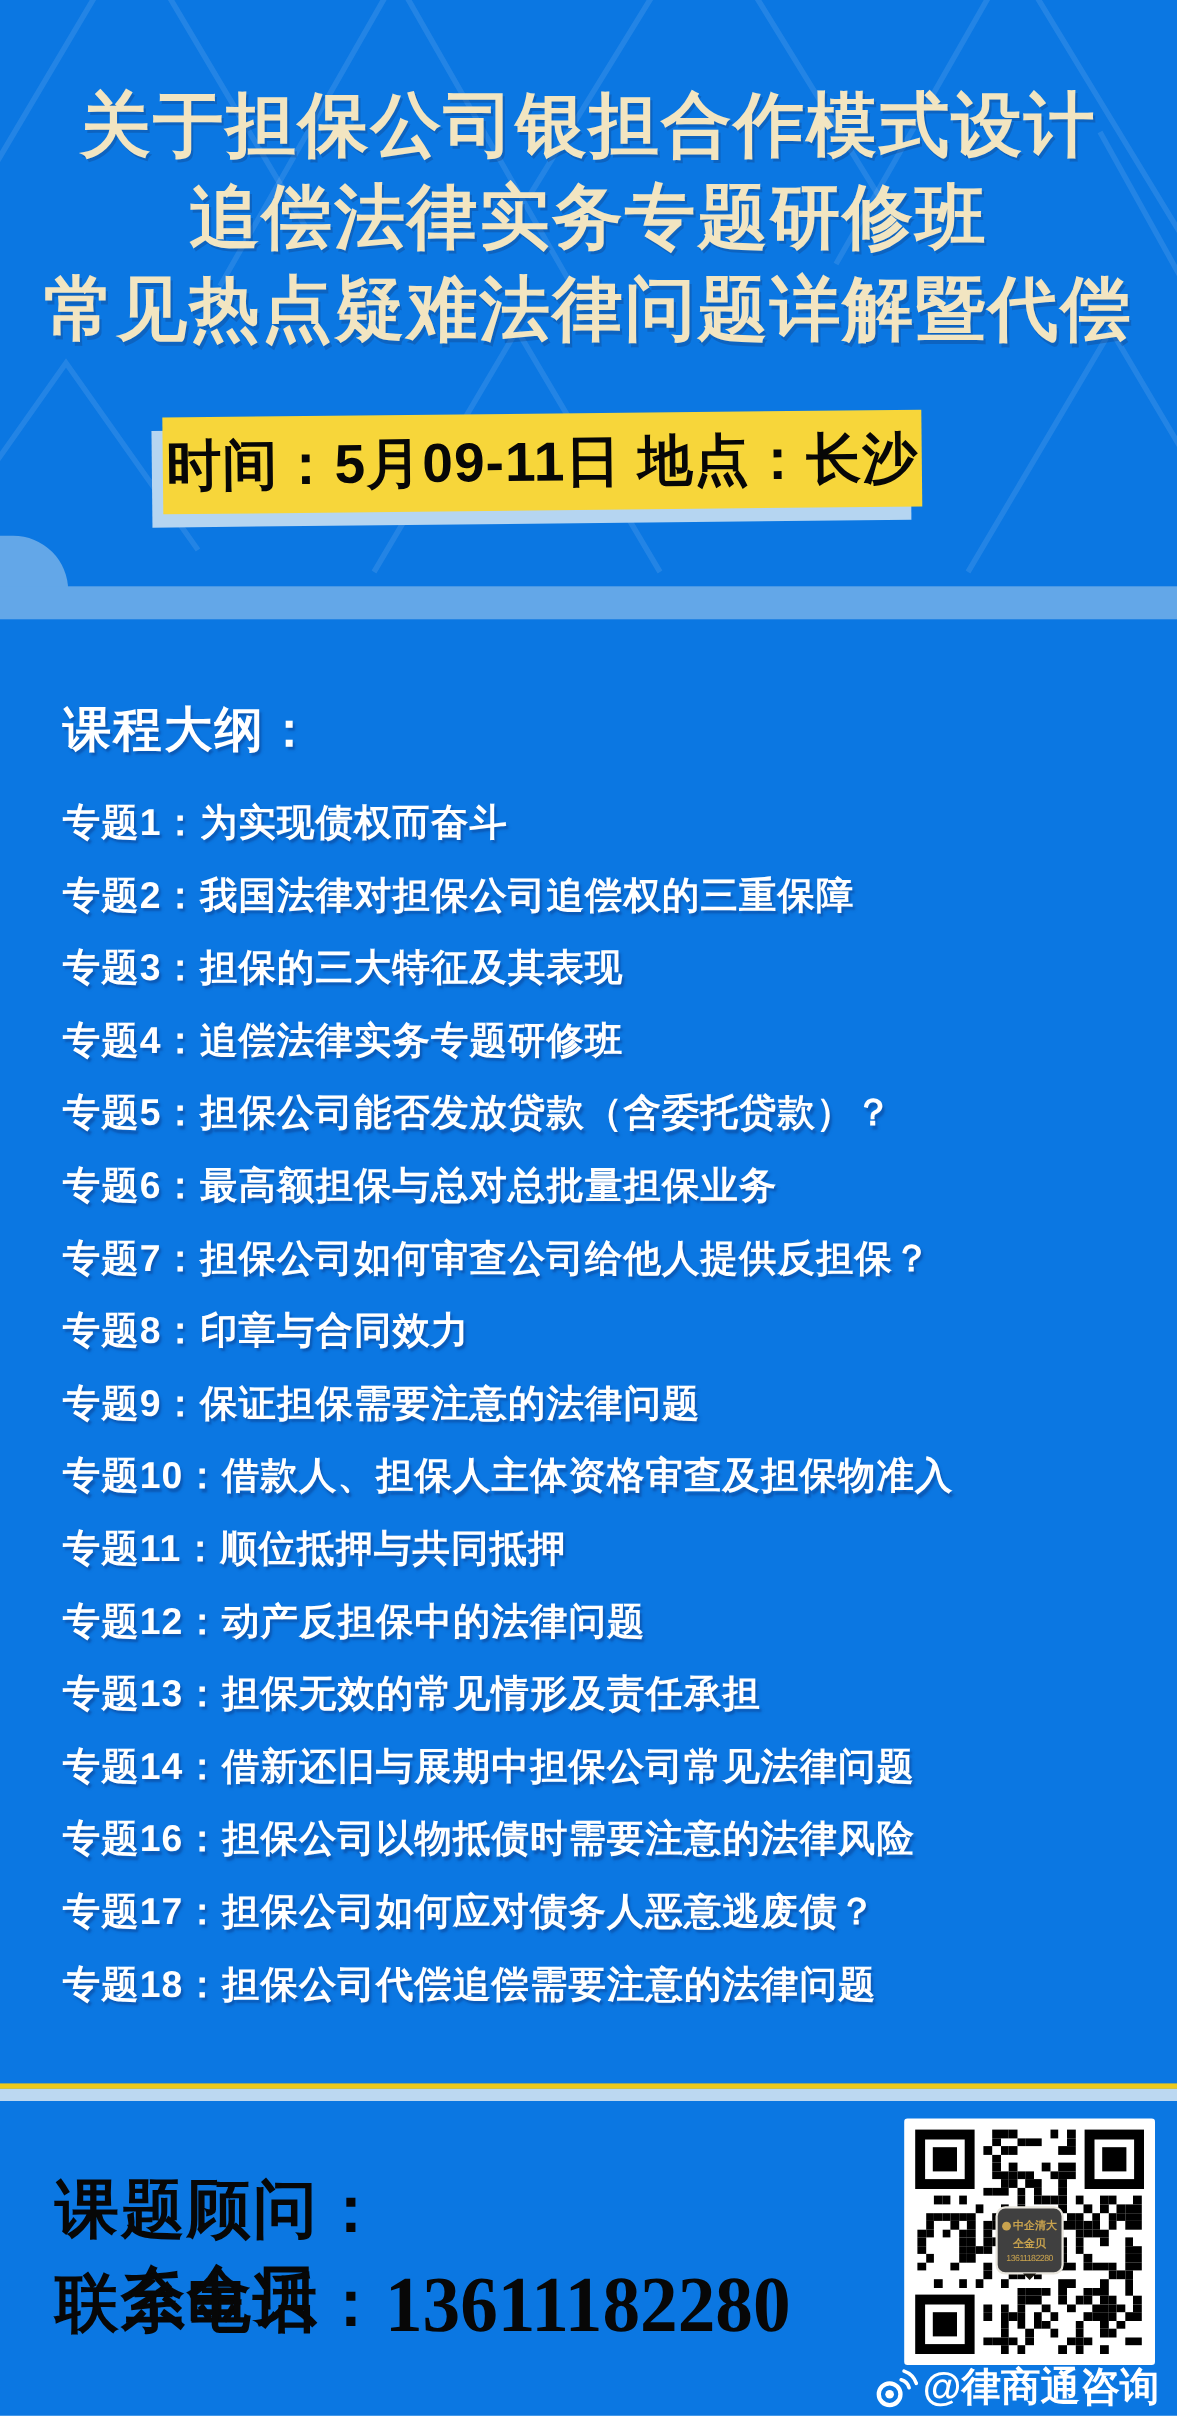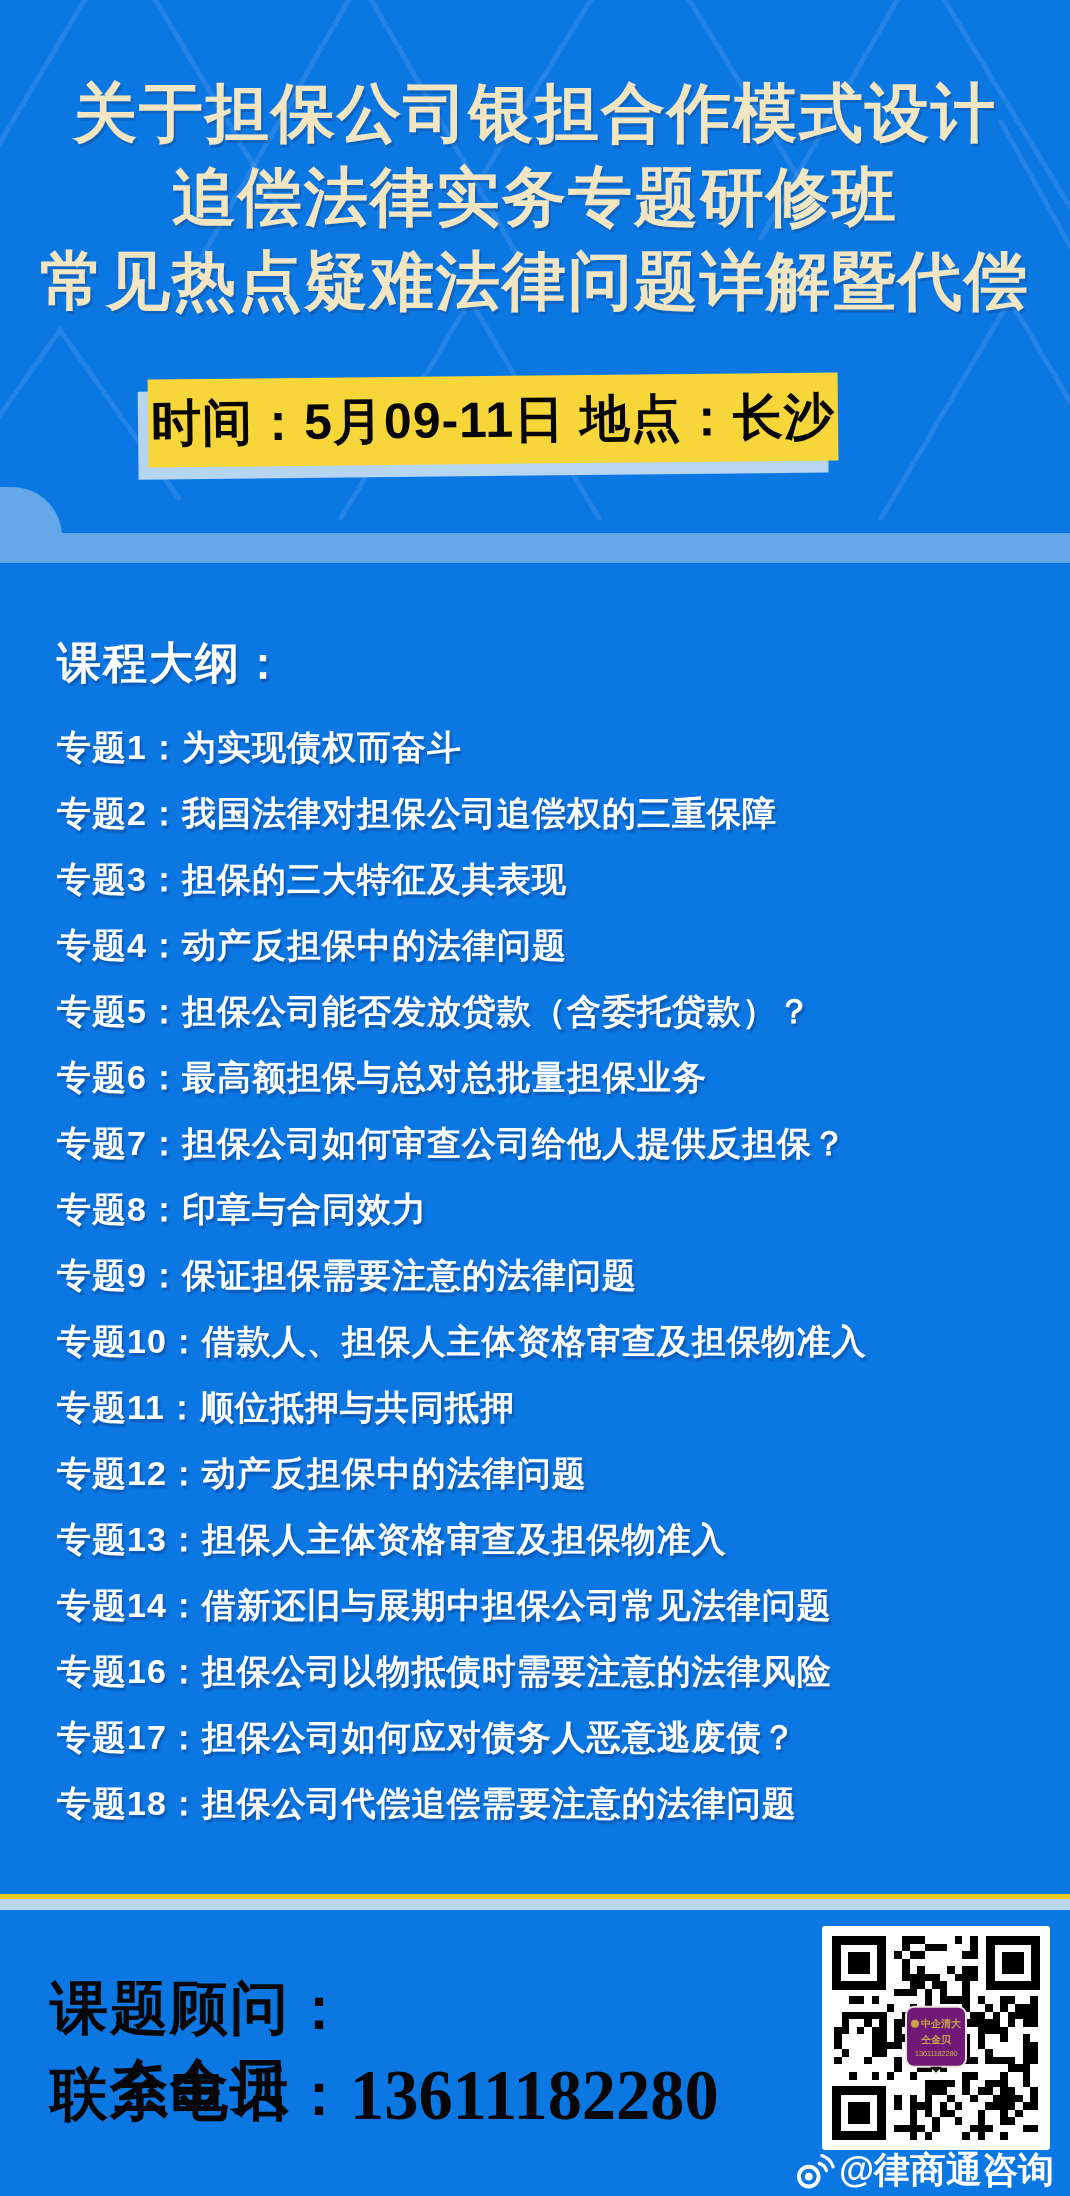--- a/index.html
+++ b/index.html
@@ -121,21 +121,21 @@
   .finder::after{
     content:"";position:absolute;left:7px;top:7px;width:22px;height:22px;background:#000;
   }
   .finder.tl{left:10px;top:10px;}
   .finder.tr{right:10px;top:10px;}
   .finder.bl{left:10px;bottom:10px;}
   .qr-label{
     position:absolute;left:50%;top:50%;
     width:62px;height:62px;
     transform:translate(-50%,-52%);
-    background:#701a75;border-radius:9px;
+    background:#404040;border-radius:9px;
     border:2px solid #e9e6de;
     display:flex;flex-direction:column;align-items:center;justify-content:center;
     gap:2px;color:var(--qr_gold);
   }
   .qr-label::after{
     content:"";position:absolute;left:50%;bottom:-7px;transform:translateX(-50%);
     border-left:6px solid transparent;border-right:6px solid transparent;
     border-top:6px solid #17150f;
   }
   .qr-org{display:flex;align-items:center;gap:2px;font-size:10px;font-weight:bold;white-space:nowrap;}
@@ -178,30 +178,30 @@
 
   <div class="left-bump"></div>
   <div class="band-top"></div>
 
   <main class="outline">
     <h2>课程大纲：</h2>
     <ul>
       <li>专题1：为实现债权而奋斗</li>
       <li>专题2：我国法律对担保公司追偿权的三重保障</li>
       <li>专题3：担保的三大特征及其表现</li>
-      <li>专题4：动产反担保中的法律问题</li>
+      <li>专题4：追偿法律实务专题研修班</li>
       <li>专题5：担保公司能否发放贷款（含委托贷款）？</li>
       <li>专题6：最高额担保与总对总批量担保业务</li>
       <li>专题7：担保公司如何审查公司给他人提供反担保？</li>
       <li>专题8：印章与合同效力</li>
       <li>专题9：保证担保需要注意的法律问题</li>
       <li>专题10：借款人、担保人主体资格审查及担保物准入</li>
       <li>专题11：顺位抵押与共同抵押</li>
       <li>专题12：动产反担保中的法律问题</li>
-      <li>专题13：担保人主体资格审查及担保物准入</li>
+      <li>专题13：担保无效的常见情形及责任承担</li>
       <li>专题14：借新还旧与展期中担保公司常见法律问题</li>
       <li>专题16：担保公司以物抵债时需要注意的法律风险</li>
       <li>专题17：担保公司如何应对债务人恶意逃废债？</li>
       <li>专题18：担保公司代偿追偿需要注意的法律问题</li>
     </ul>
   </main>
 
   <div class="divider-yellow"></div>
   <div class="divider-lightblue"></div>
 

